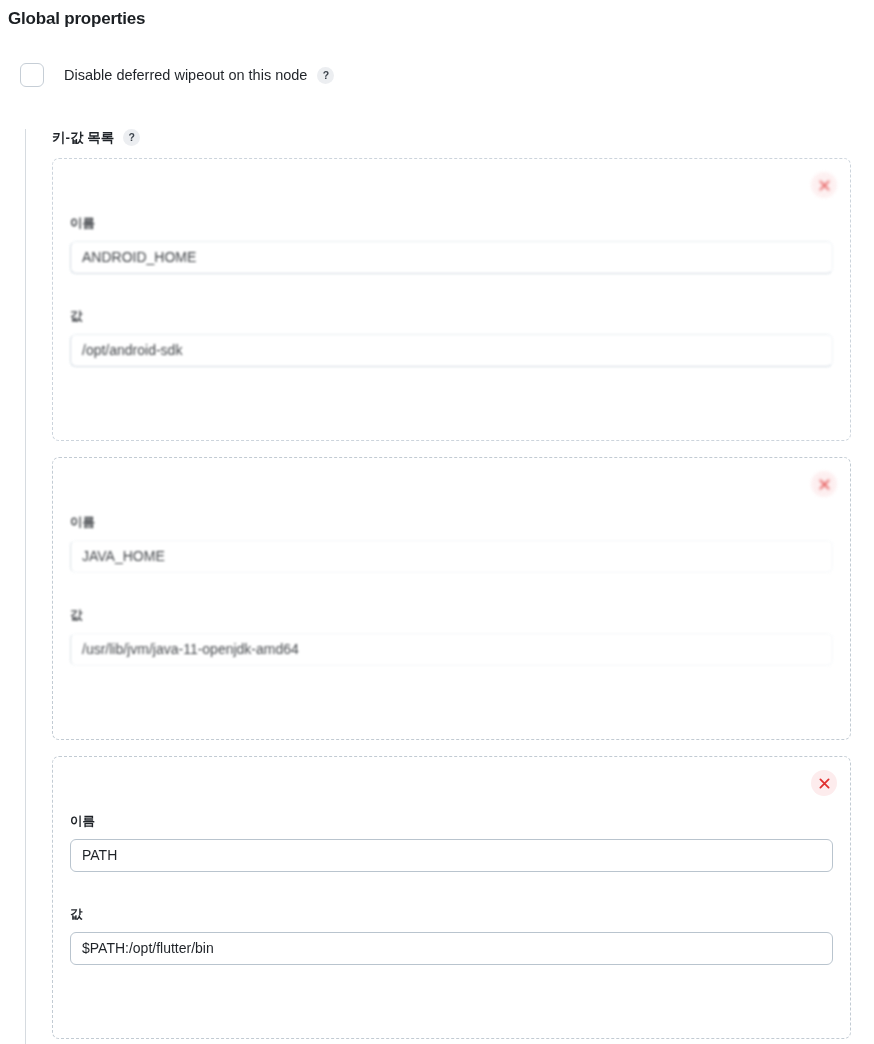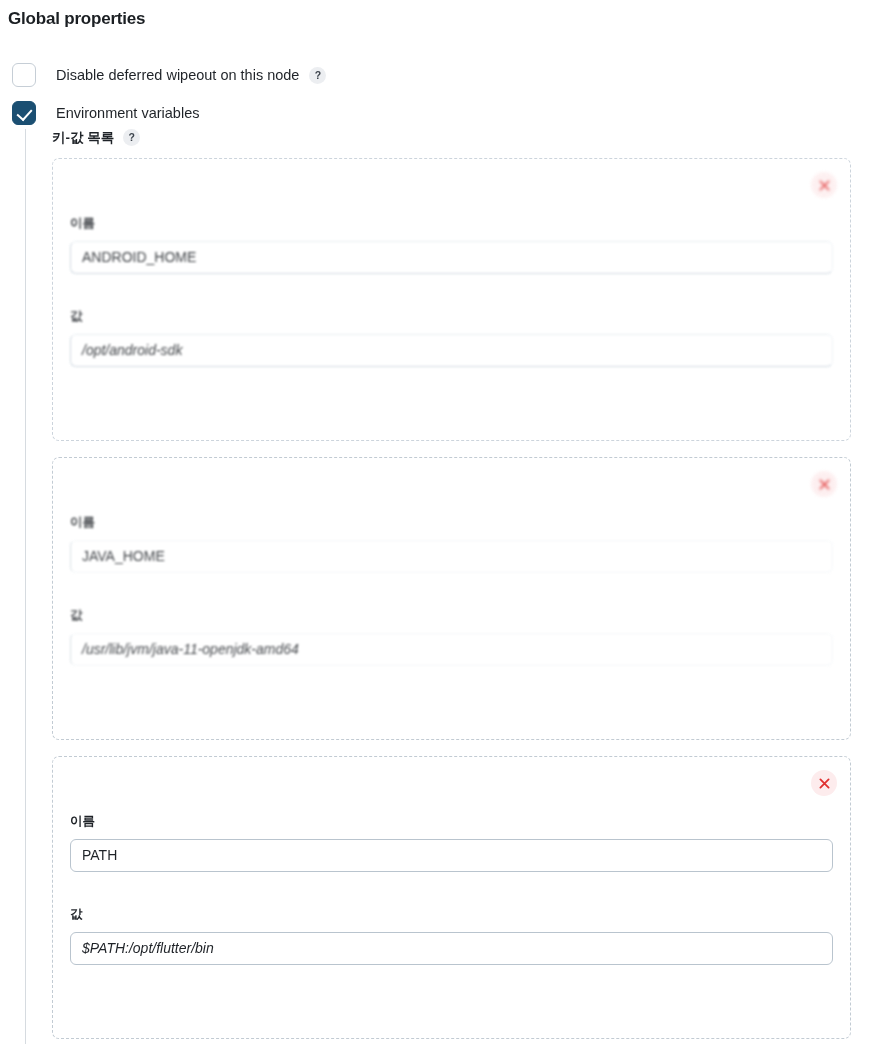--- a/index.html
+++ b/index.html
@@ -22,21 +22,21 @@
     font-weight: 700;
     letter-spacing: -0.2px;
     color: #1b1f23;
   }
 
   
   .cb-row {
     position: absolute;
     display: flex;
     align-items: center;
-    left: 12px;
+    left: 20px;
   }
   .cb-row.row1 { top: 63px; }
   .cb-row.row2 { top: 101px; }
 
   .cbox {
     width: 24px; height: 24px;
     border-radius: 6px;
     border: 1px solid #c6ced6;
     background: #fff;
     flex: 0 0 auto;
@@ -123,21 +123,21 @@
     border-radius: 6px;
     background: #fff;
     font-size: 14px;
     color: #1f2328;
     padding: 0 11px;
     line-height: 31px;
     font-family: "Liberation Sans", "DejaVu Sans", sans-serif;
     overflow: hidden;
     white-space: nowrap;
   }
-  .field-input:last-of-type { margin-bottom: 0; font-style: italic; }
+  .field-input:last-of-type { margin-bottom: 0; }
 
   
   .del-btn {
     position: absolute;
     right: 13px; top: 13px;
     width: 26px; height: 26px;
     border-radius: 50%;
     background: #fdeced;
     border: none;
     display: flex;
@@ -192,24 +192,20 @@
 <div class="page">
 
   <div class="page-title">Global properties</div>
 
   <div class="cb-row row1">
     <span class="cbox"></span>
     <span class="cb-label">Disable deferred wipeout on this node</span>
     <span class="help">?</span>
   </div>
 
-  <div class="cb-row row2">
-    <span class="cbox checked"></span>
-    <span class="cb-label">Environment variables</span>
-  </div>
 
   <div class="section">
 
     <div class="section-label">
       <span>키-값 목록</span>
       <span class="help">?</span>
     </div>
 
     <div class="entry blur-heavy">
       <button class="del-btn">

